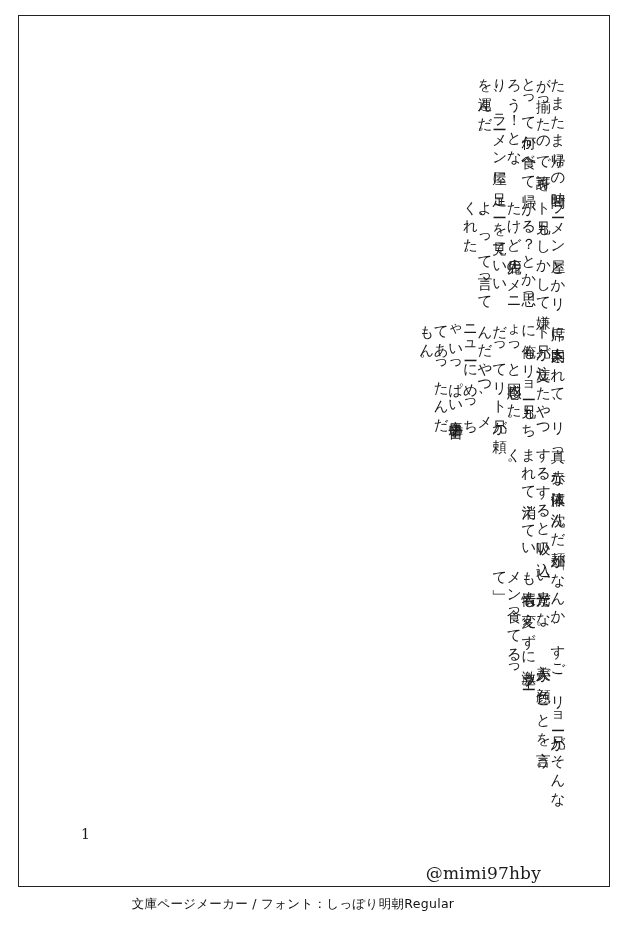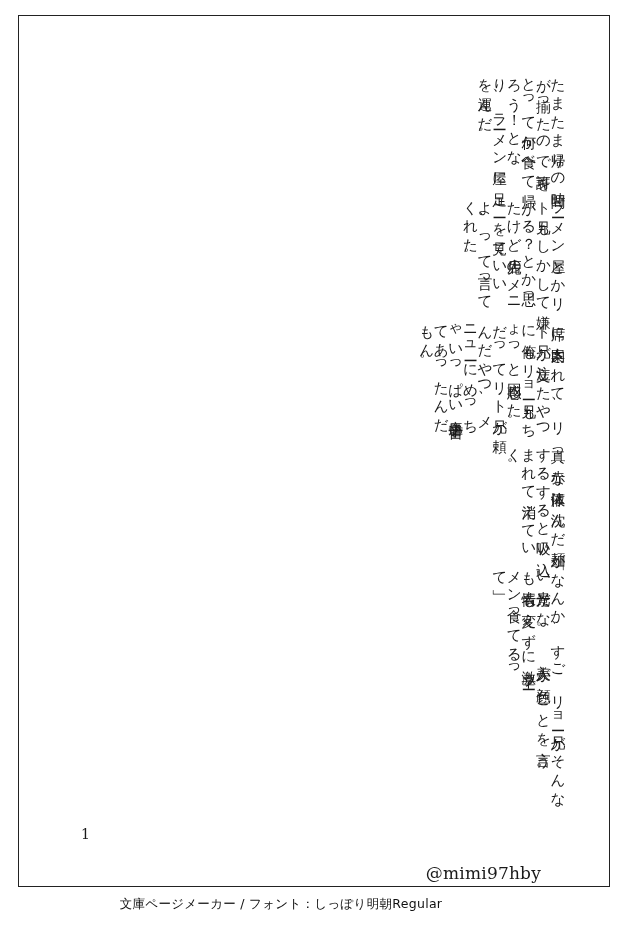--- a/index.html
+++ b/index.html
@@ -76,21 +76,21 @@
     top: 806px;
     font-family: "DejaVu Serif", "Liberation Serif", serif;
     font-size: 17px;
     color: #1a1a1a;
     letter-spacing: 0.2px;
     margin-top: 41px;
   }
 
   .caption {
     position: absolute;
-    left: 0;
+    left: 12px;
     top: 896px;
     width: 502px;
     text-align: center;
     font-family: "DejaVu Sans", "Liberation Sans", sans-serif;
     font-size: 12.5px;
     color: #111111;
     letter-spacing: 0.3px;
     padding-left: 30px;
   }
 </style>

